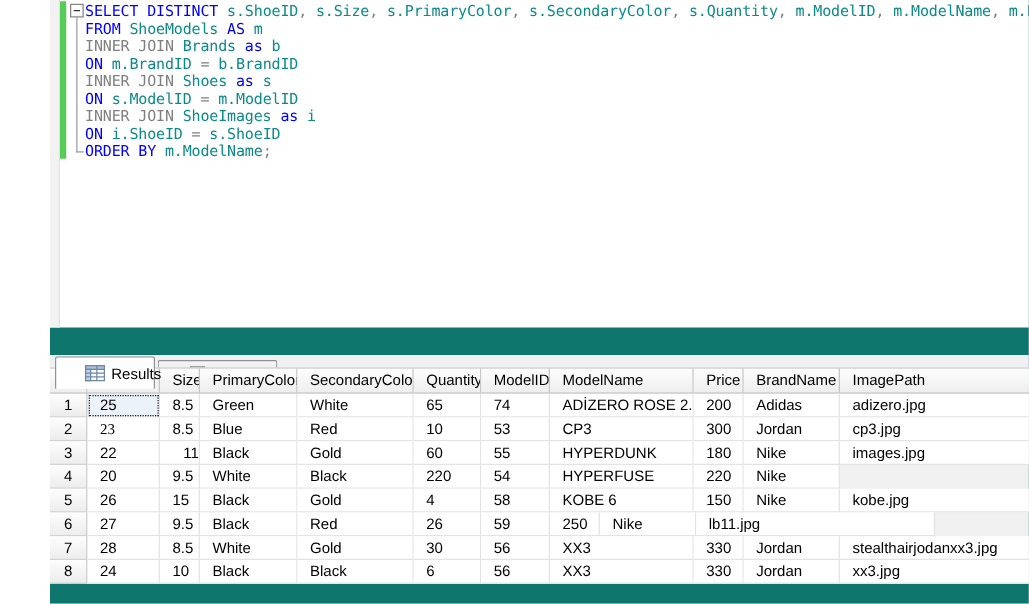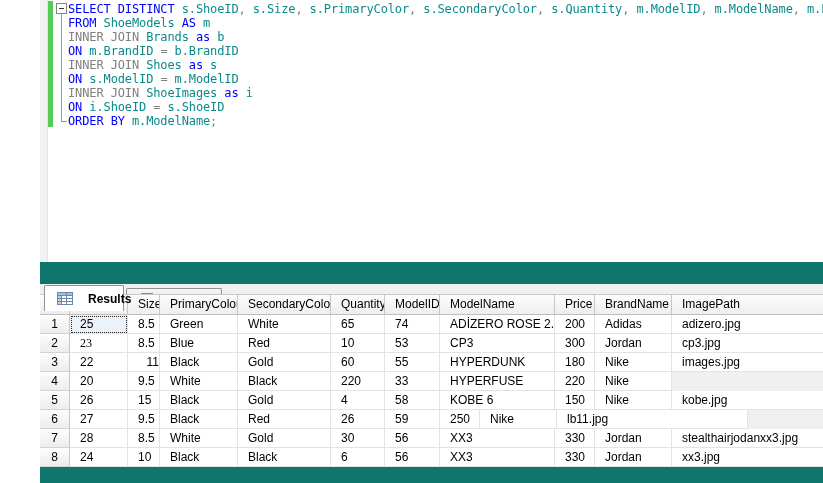--- a/index.html
+++ b/index.html
@@ -37,22 +37,22 @@
   .tri-left { width:0; height:0; border-top:4px solid transparent; border-bottom:4px solid transparent; border-right:5px solid #6f6f6f; }
   .tri-right { width:0; height:0; border-top:4px solid transparent; border-bottom:4px solid transparent; border-left:5px solid #6f6f6f; }
   .scroll-track { position:absolute; left:78px; top:2px; width:728px; height:18px; background:#f0f0f0; }
   .scroll-thumb { position:absolute; left:0; top:0; width:488px; height:18px;
                   background:linear-gradient(#fdfdfd,#dedede); border:1px solid #989898; border-radius:2px;
                   display:flex; align-items:center; justify-content:center; gap:2px; }
   .grip-line { width:1px; height:8px; background:#8f8f8f; box-shadow:1px 0 0 #fff; }
 
   
   .tabstrip { position:absolute; left:0; top:284px; width:823px; height:26px; background:#f0f0f0; }
-  .tab { position:absolute; display:flex; align-items:center; gap:15px; font-size:12px; color:#000;
-         border:1px solid #8f9396; border-bottom:none; border-radius:2px 2px 0 0; padding-left:12px;font-weight:bold; }
+  .tab { position:absolute; display:flex; align-items:center; gap:5px; font-size:12px; color:#000;
+         border:1px solid #8f9396; border-bottom:none; border-radius:2px 2px 0 0; padding-left:23px; }
   .tab-active { left:4px; top:1px; height:26px; width:80px; background:#fff; z-index:3; }
   .tab-inactive { left:86px; top:4px; height:23px; width:96px;
                   background:linear-gradient(#f6f6f6,#d6d6d6); z-index:1; }
 
   
   .grid-panel { position:absolute; left:0; top:294px; width:823px; height:173px;
                 background:#f0f0f0; border-top:1px solid #c8c8c8; z-index:2; }
   .grid-row { display:flex; }
   .hdr-cell { height:20px; background:linear-gradient(#fdfdfd,#eeeeee);
               border-right:1px solid #c6c6c6; border-bottom:1px solid #bdbdbd;
@@ -160,21 +160,21 @@
           <div class="data-cell" style="width: 77px;">Nike</div>
           <div class="data-cell" style="width: 191px;">images.jpg</div>
         </div>
         <div class="grid-row">
           <div class="rownum-cell" style="width: 30px;">4</div>
           <div class="data-cell" style="width: 58px;">20</div>
           <div class="data-cell" style="width: 32px;">9.5</div>
           <div class="data-cell" style="width: 78px;">White</div>
           <div class="data-cell" style="width: 93px;">Black</div>
           <div class="data-cell" style="width: 54px;">220</div>
-          <div class="data-cell" style="width: 55px;">33</div>
+          <div class="data-cell" style="width: 55px;">54</div>
           <div class="data-cell" style="width: 115px;">HYPERFUSE</div>
           <div class="data-cell" style="width: 40px;">220</div>
           <div class="data-cell" style="width: 77px;">Nike</div>
         </div>
         <div class="grid-row">
           <div class="rownum-cell" style="width: 30px;">5</div>
           <div class="data-cell" style="width: 58px;">26</div>
           <div class="data-cell" style="width: 32px;">15</div>
           <div class="data-cell" style="width: 78px;">Black</div>
           <div class="data-cell" style="width: 93px;">Gold</div>

